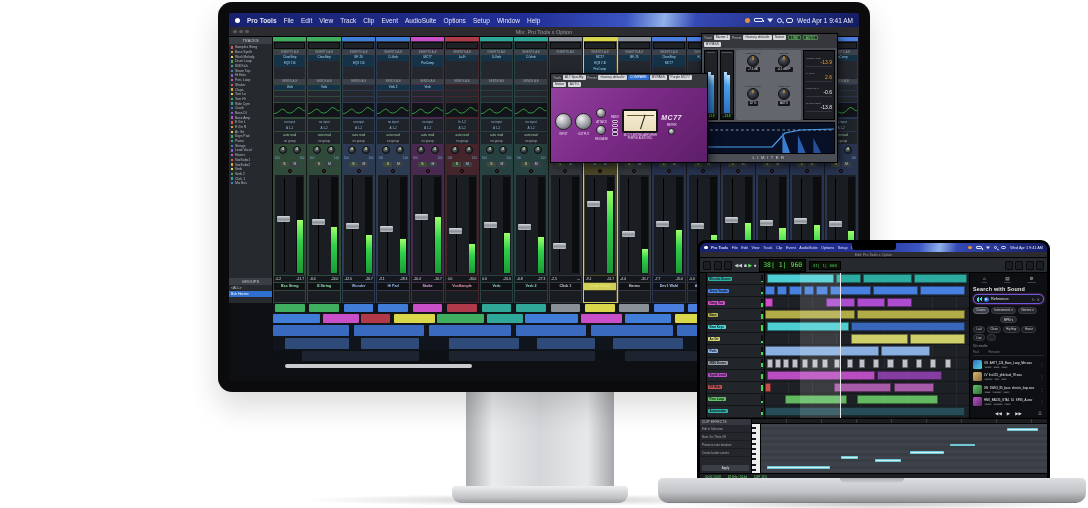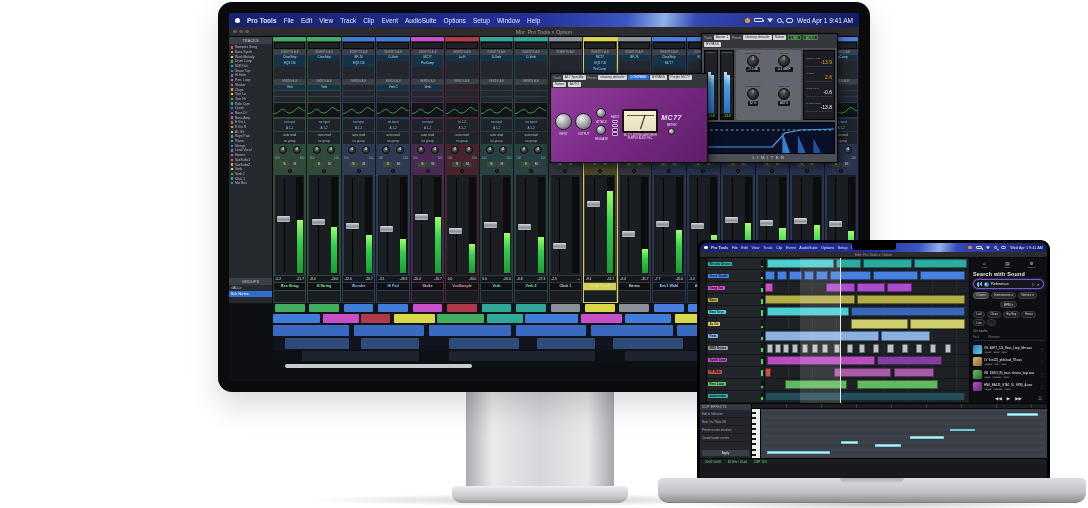--- a/index.html
+++ b/index.html
@@ -1498,20 +1498,37 @@
           <span class="srch"></span>
           <span class="cc"></span>
           <span class="mtime">Wed Apr 1 9:41 AM</span>
         </span>
       </div>
 
       <div class="mb-titlebar">
         <span class="ttitle">Edit: Pro Tools x Option</span>
       </div>
 
+      <div class="mb-toolbar">
+        <span class="tb-box"></span>
+        <span class="tb-box"></span>
+        <span class="tb-box"></span>
+        <span class="tb-tr" id="mbTransport">
+            <span>◀◀</span>
+            <span>■</span>
+            <span class="play">▶</span>
+            <span>●</span>
+          </span>
+        <span class="led">38| 1| 960</span>
+        <span class="led sub">41| 1| 000</span>
+        <span class="tb-box" style="margin-left:auto"></span>
+        <span class="tb-box"></span>
+        <span class="tb-box"></span>
+        <span class="tb-box"></span>
+      </div>
 
       <div class="mb-main">
         <div class="mb-rail"></div>
         <div class="mb-tracks" id="mbTracks">
             <div class="mbt-row">
               <span class="mbt-name" style="background: rgb(47, 179, 168);">Electric Drums</span>
               <span class="mbt-mtr">
                 <i style="height:20%"></i>
               </span>
             </div>

